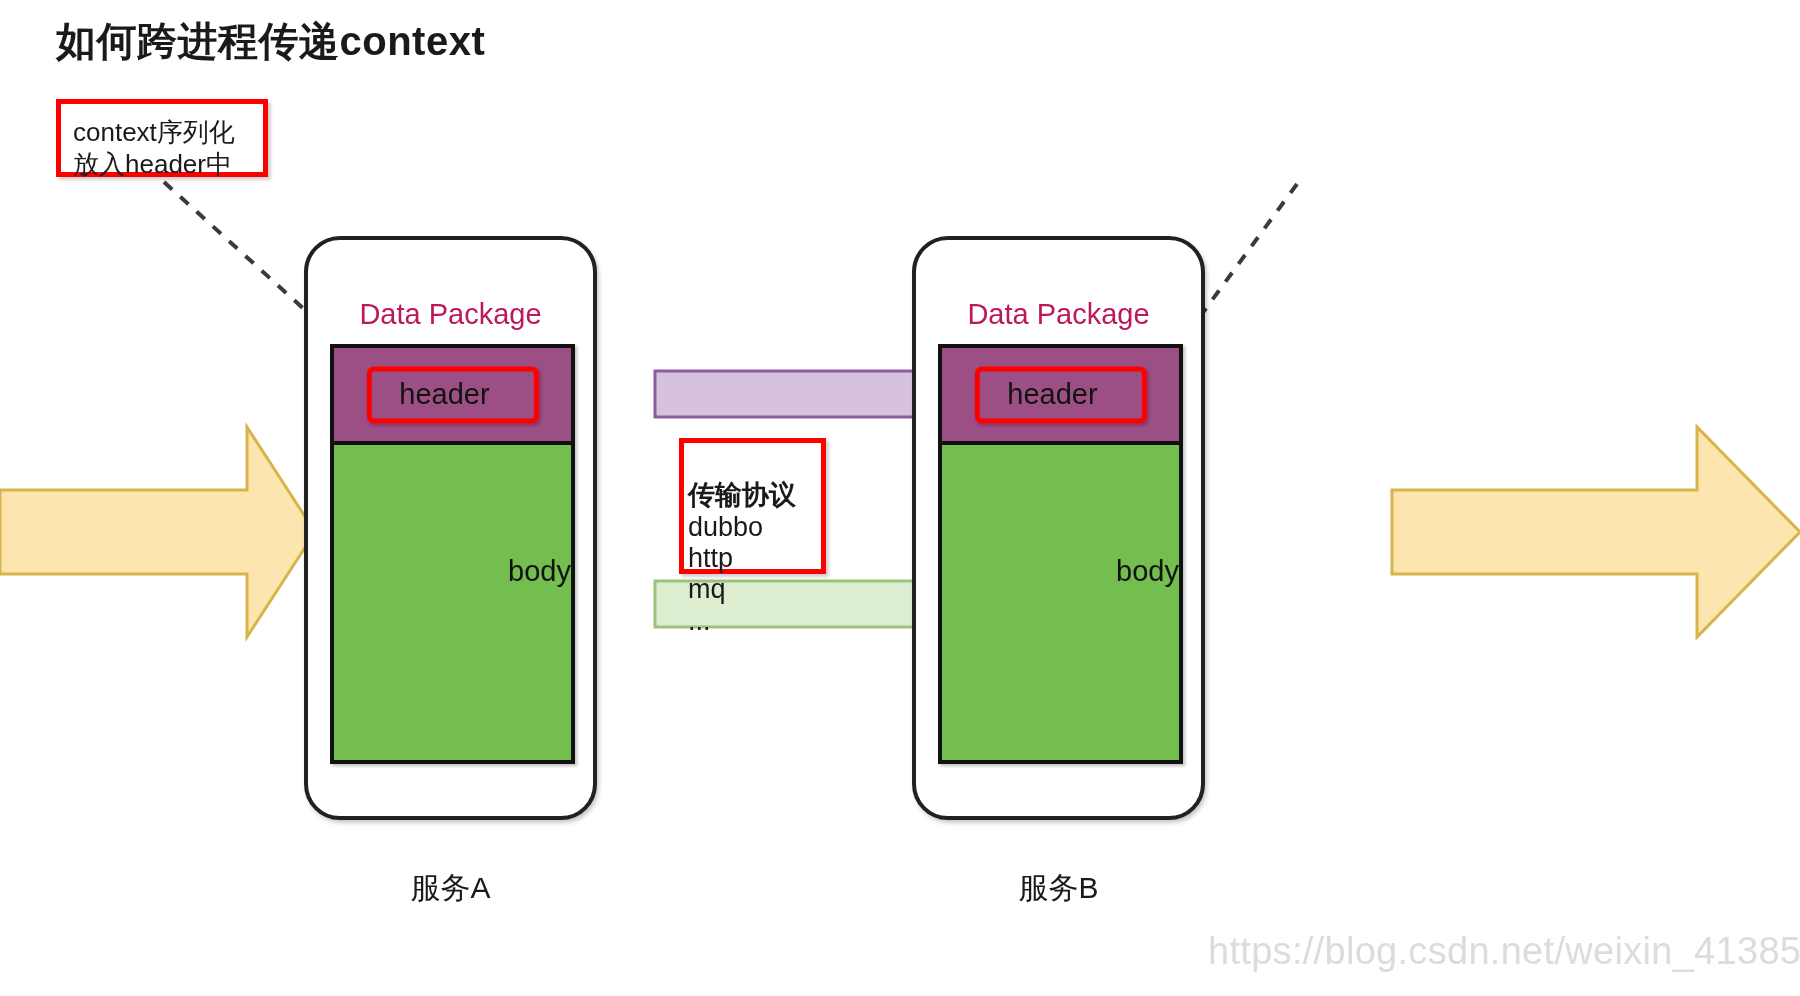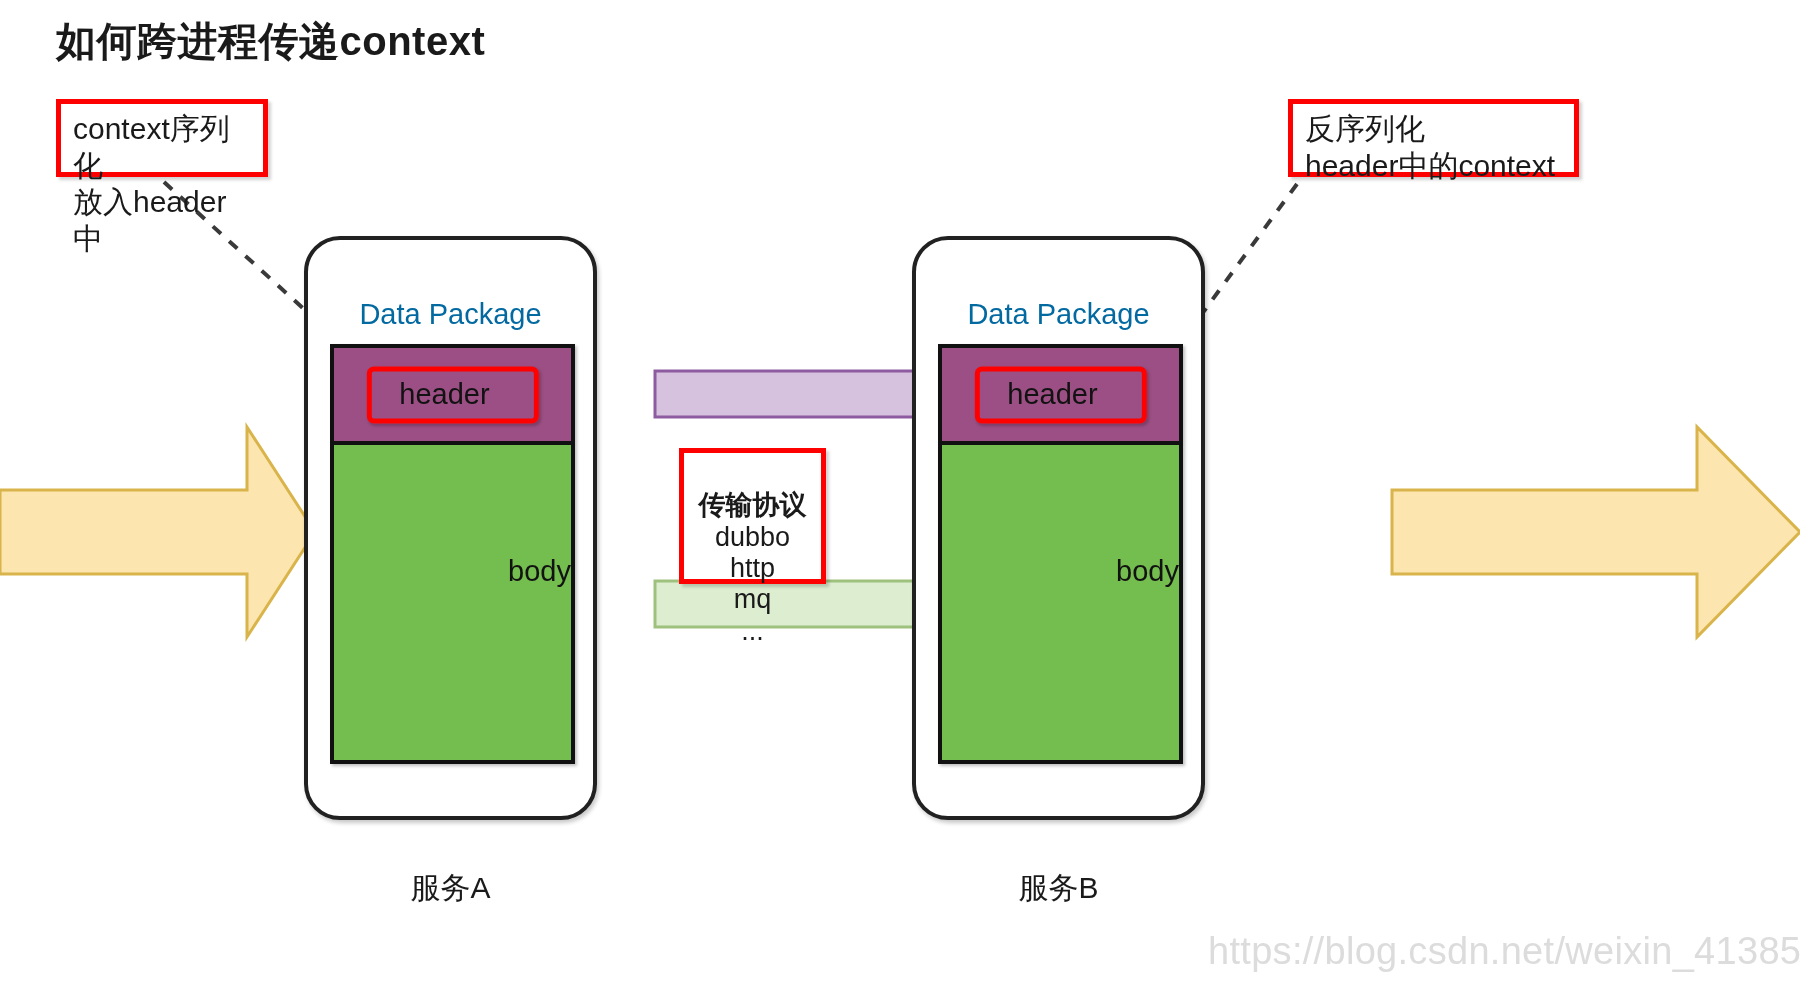--- a/index.html
+++ b/index.html
@@ -29,45 +29,44 @@
     letter-spacing: 0.5px;
     white-space: nowrap;
   }
 
   
   .callout {
     position: absolute;
     border: 5px solid #ff0000;
     background: #ffffff;
     box-shadow: 3px 3px 3px rgba(0,0,0,0.18);
-    font-size: 30px;
+    font-size: 26px;
     line-height: 1.22;
     color: #1a1a1a;
-    padding: 7px 10px 9px 12px;
+    padding: 13px 10px 9px 12px;
     box-sizing: border-box;
     white-space: pre-line;
   }
   #callout-serialize {
     left: 56px;
     top: 99px;
     width: 212px;
     height: 78px;
   }
   #callout-deserialize {
     left: 1288px;
     top: 99px;
     width: 291px;
     height: 78px;
   }
   #callout-protocol {
     left: 679px;
-    top: 448px;
+    top: 438px;
     width: 147px;
     height: 136px;
-    text-align: center;
     padding: 6px 4px 4px 4px;
     font-size: 27px;
     line-height: 1.16;
   }
   #callout-protocol .proto-title {
     font-weight: bold;
     display: block;
   }
 
   
@@ -85,21 +84,21 @@
   #phone-a { left: 304px; }
   #phone-b { left: 912px; }
 
   .dp-title {
     position: absolute;
     top: 58px;
     left: 0;
     width: 100%;
     text-align: center;
     font-size: 29px;
-    color: #0369a1;
+    color: #be185d;
   }
 
   .packet {
     position: absolute;
     left: 22px;
     top: 104px;
     width: 245px;
     height: 420px;
     box-sizing: border-box;
   }
@@ -231,22 +230,20 @@
       <div class="packet-body">
         <div class="blabel">body</div>
       </div>
     </div>
   </div>
   <div class="service-label" id="service-label-b">服务B</div>
 
   <div class="callout" id="callout-serialize">context序列化
 放入header中</div>
 
-  <div class="callout" id="callout-deserialize">反序列化
-header中的context</div>
 
   <div class="callout" id="callout-protocol">
     <span class="proto-title">传输协议</span><span>dubbo
 http
 mq
 ...</span>
   </div>
 
   <div class="watermark">https://blog.csdn.net/weixin_41385912</div>
 

